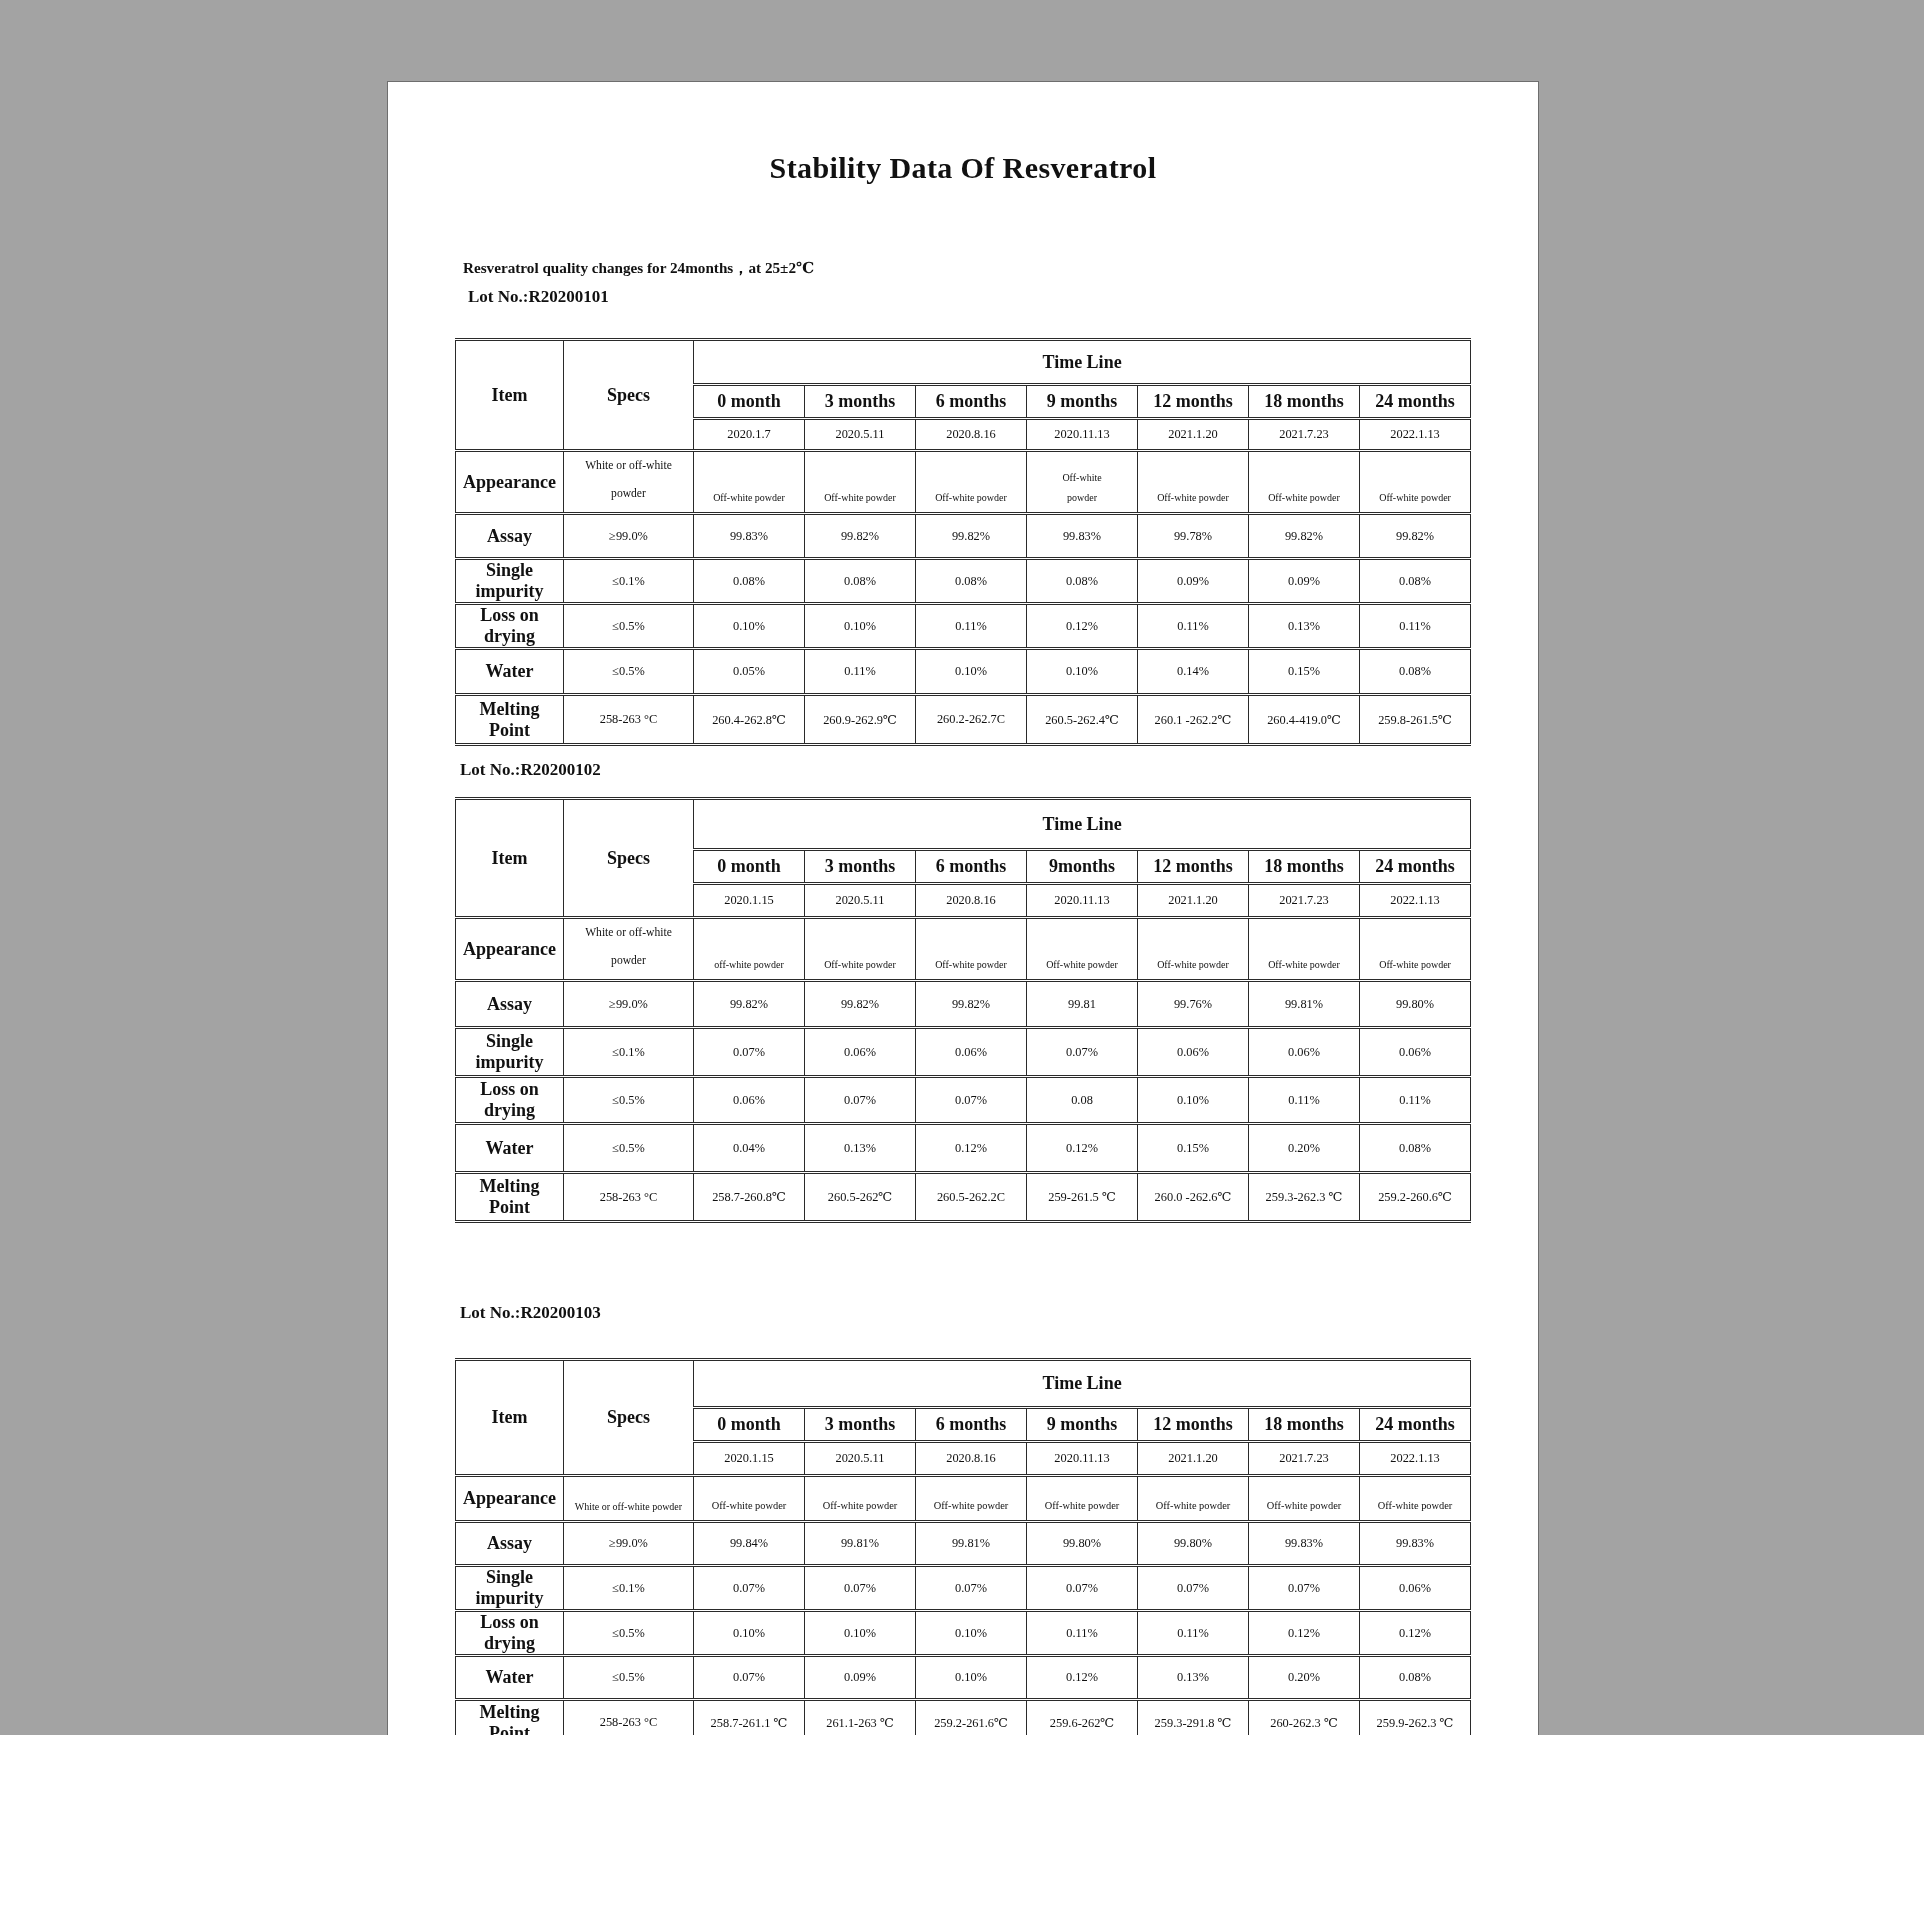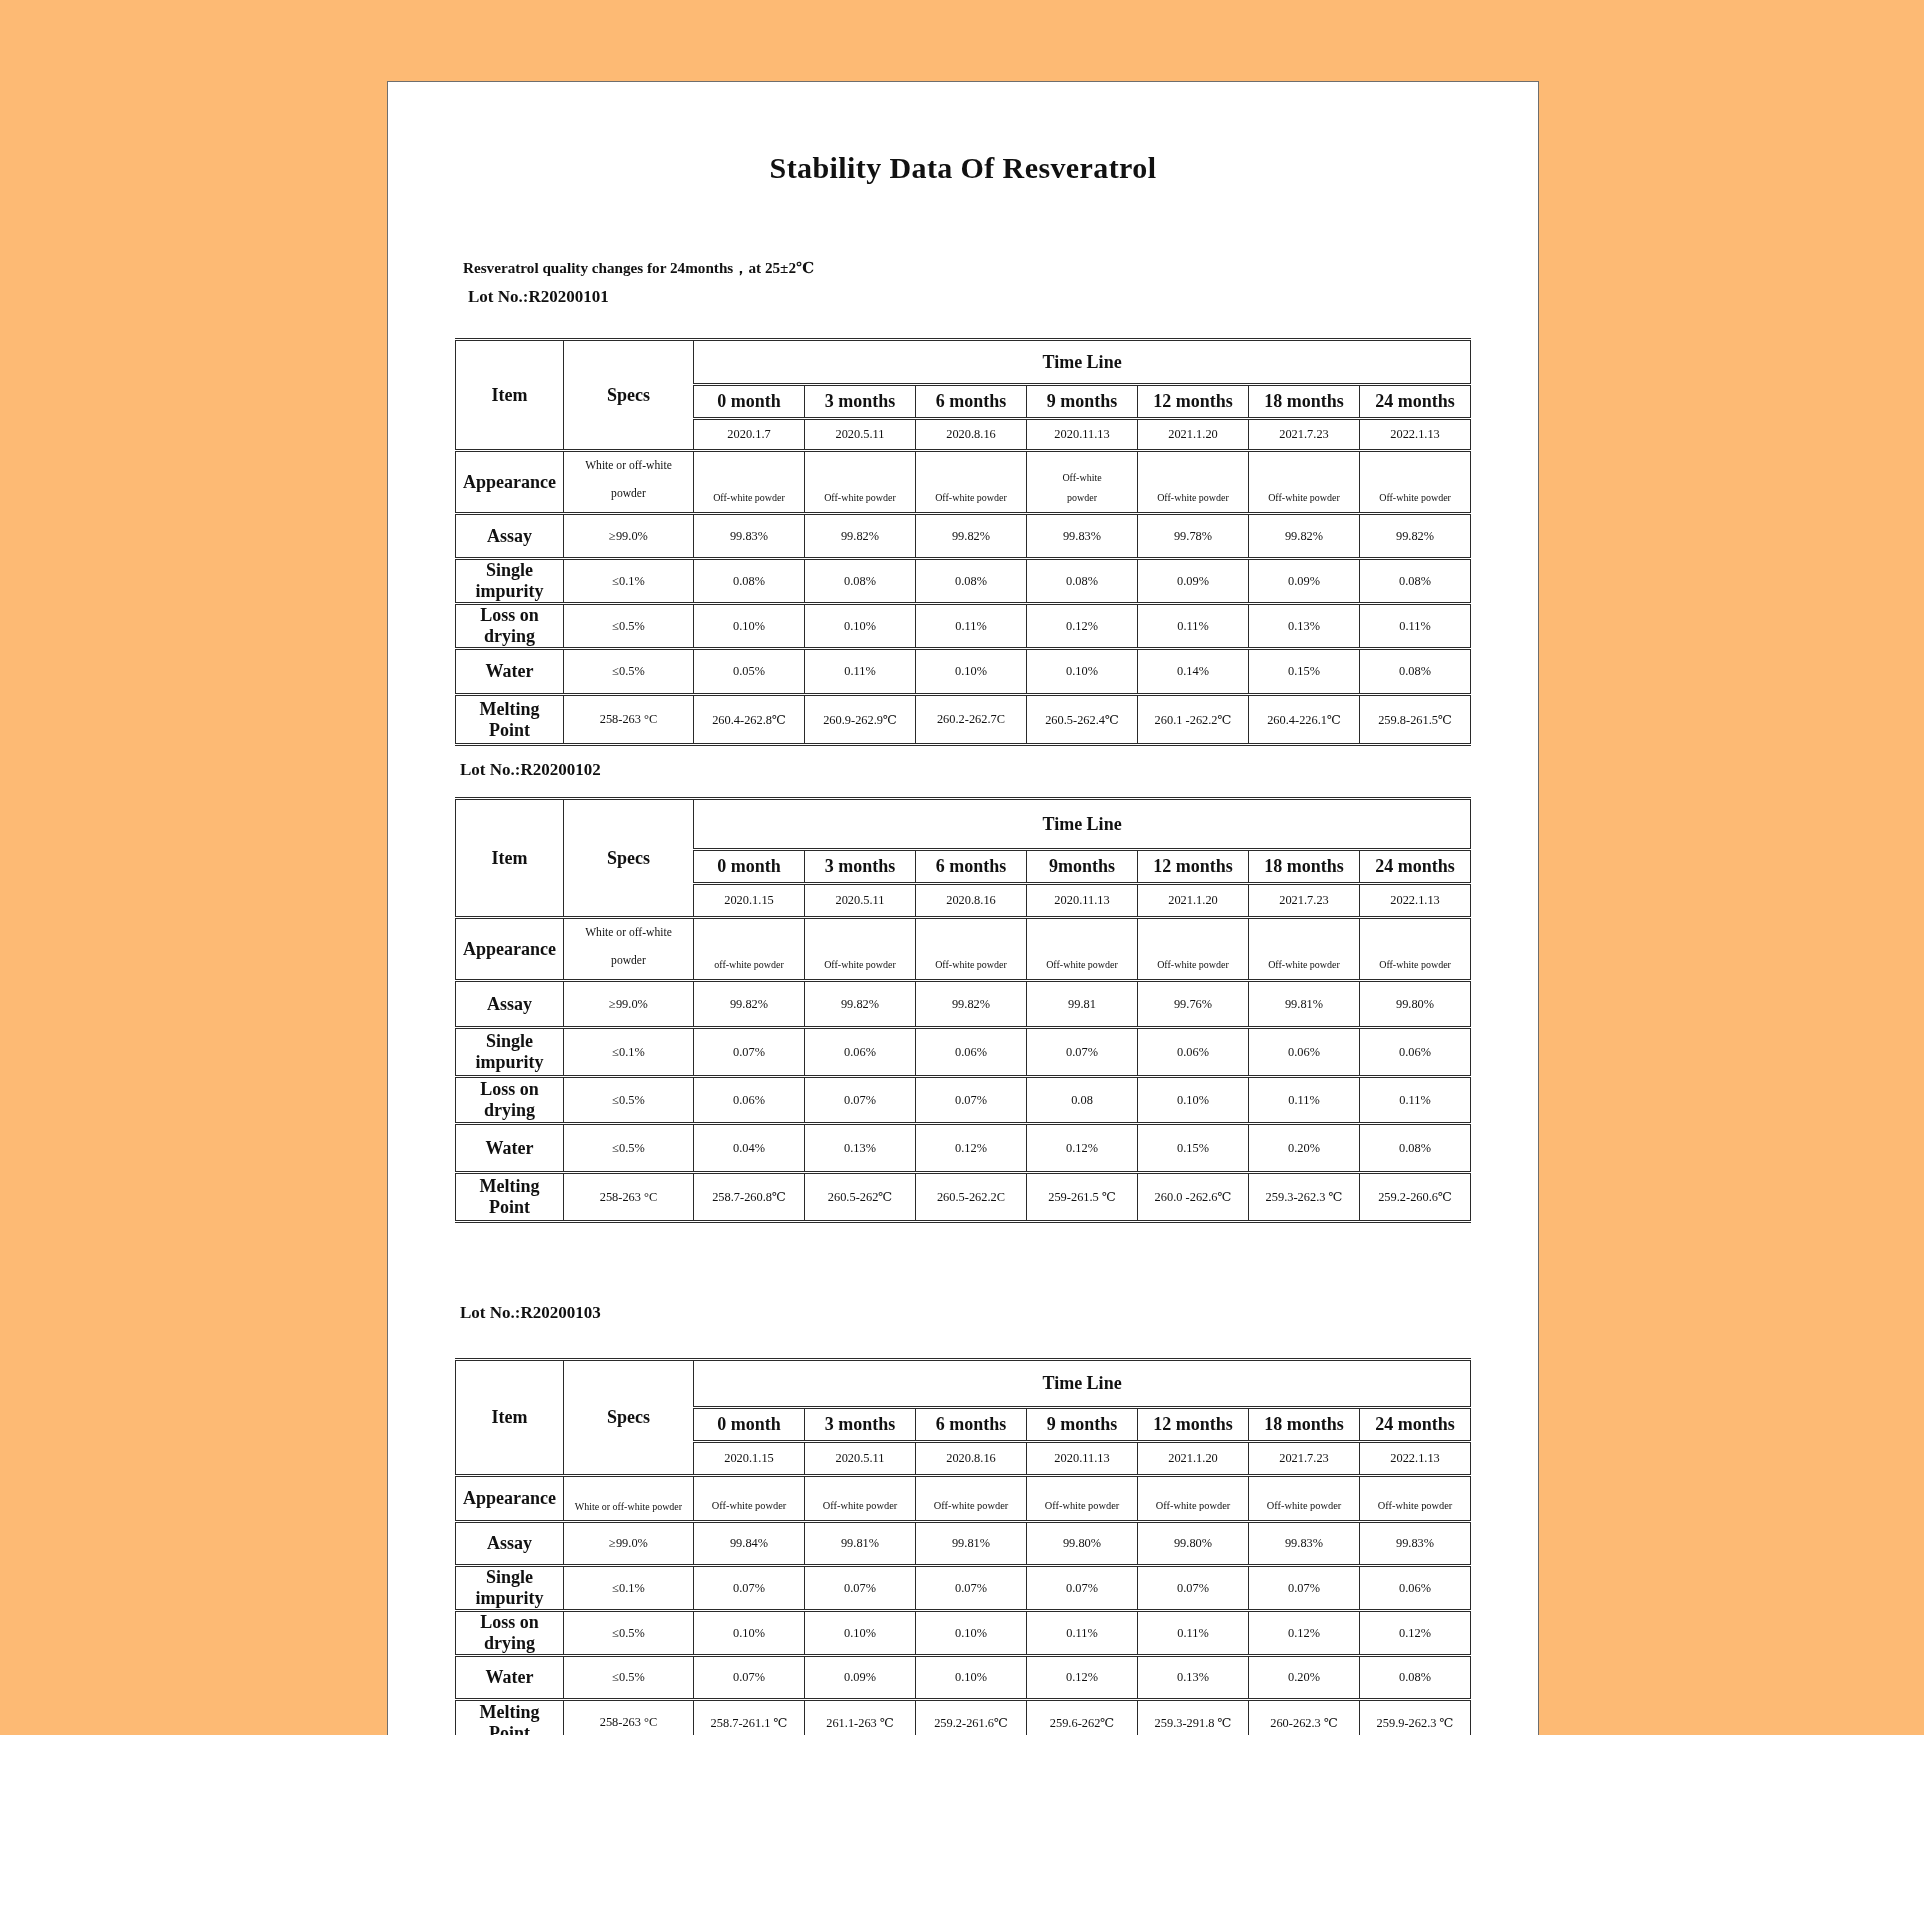--- a/index.html
+++ b/index.html
@@ -1,21 +1,21 @@
 <!DOCTYPE html>
 <html style="font-size:13px"><head>
 <meta charset="utf-8">
 <style>
   html,body{margin:0;padding:0;}
   body{
     width:1925px;height:1925px;background:#ffffff;
     font-family:"Liberation Serif","DejaVu Serif",serif;
     color:#111;
   }
-  .canvas{position:relative;width:1925px;height:1735px;background:#fdba74;overflow:hidden;}
+  .canvas{position:relative;width:1925px;height:1735px;background:#a3a3a3;overflow:hidden;}
   .page{
     position:absolute;left:387px;top:81px;width:1152px;height:1761px;
     background:#ffffff;border:1.6px solid #6e6e6e;box-sizing:border-box;
   }
   .page-title{
     position:absolute;left:0;top:69px;width:100%;text-align:center;
     font-size:30px;font-weight:bold;letter-spacing:0.4px;
   }
   .subtitle{
     position:absolute;left:0;top:136px;width:100%;text-align:center;
@@ -153,21 +153,21 @@
         <td class="val">0.08%</td>
       </tr>
       <tr style="height:50px">
         <td class="lab rowlab">Melting Point</td>
         <td class="val">258-263 °C</td>
         <td class="val">260.4-262.8℃</td>
         <td class="val">260.9-262.9℃</td>
         <td class="val">260.2-262.7C</td>
         <td class="val">260.5-262.4℃</td>
         <td class="val">260.1 -262.2℃</td>
-        <td class="val">260.4-226.1℃</td>
+        <td class="val">260.4-419.0℃</td>
         <td class="val">259.8-261.5℃</td>
       </tr>
     </tbody>
       </table>
 
     <div class="lot-label lot-2">Lot No.:R20200102</div>
 
     <table class="stab t2">
       <colgroup>
           <col style="width:108px">

